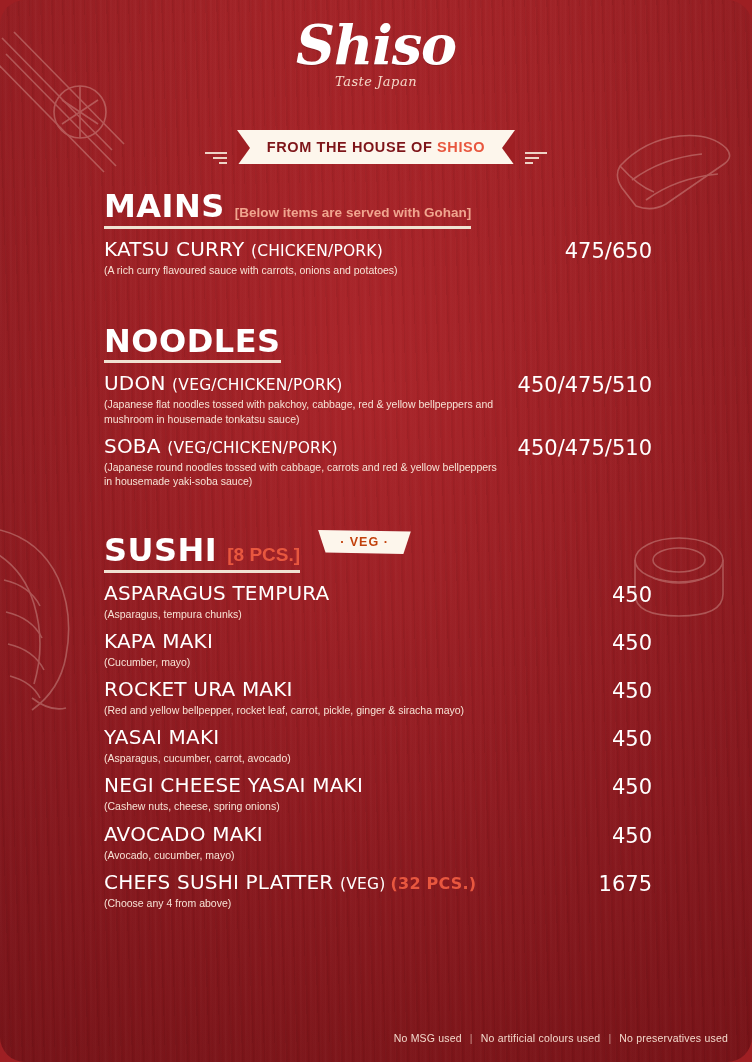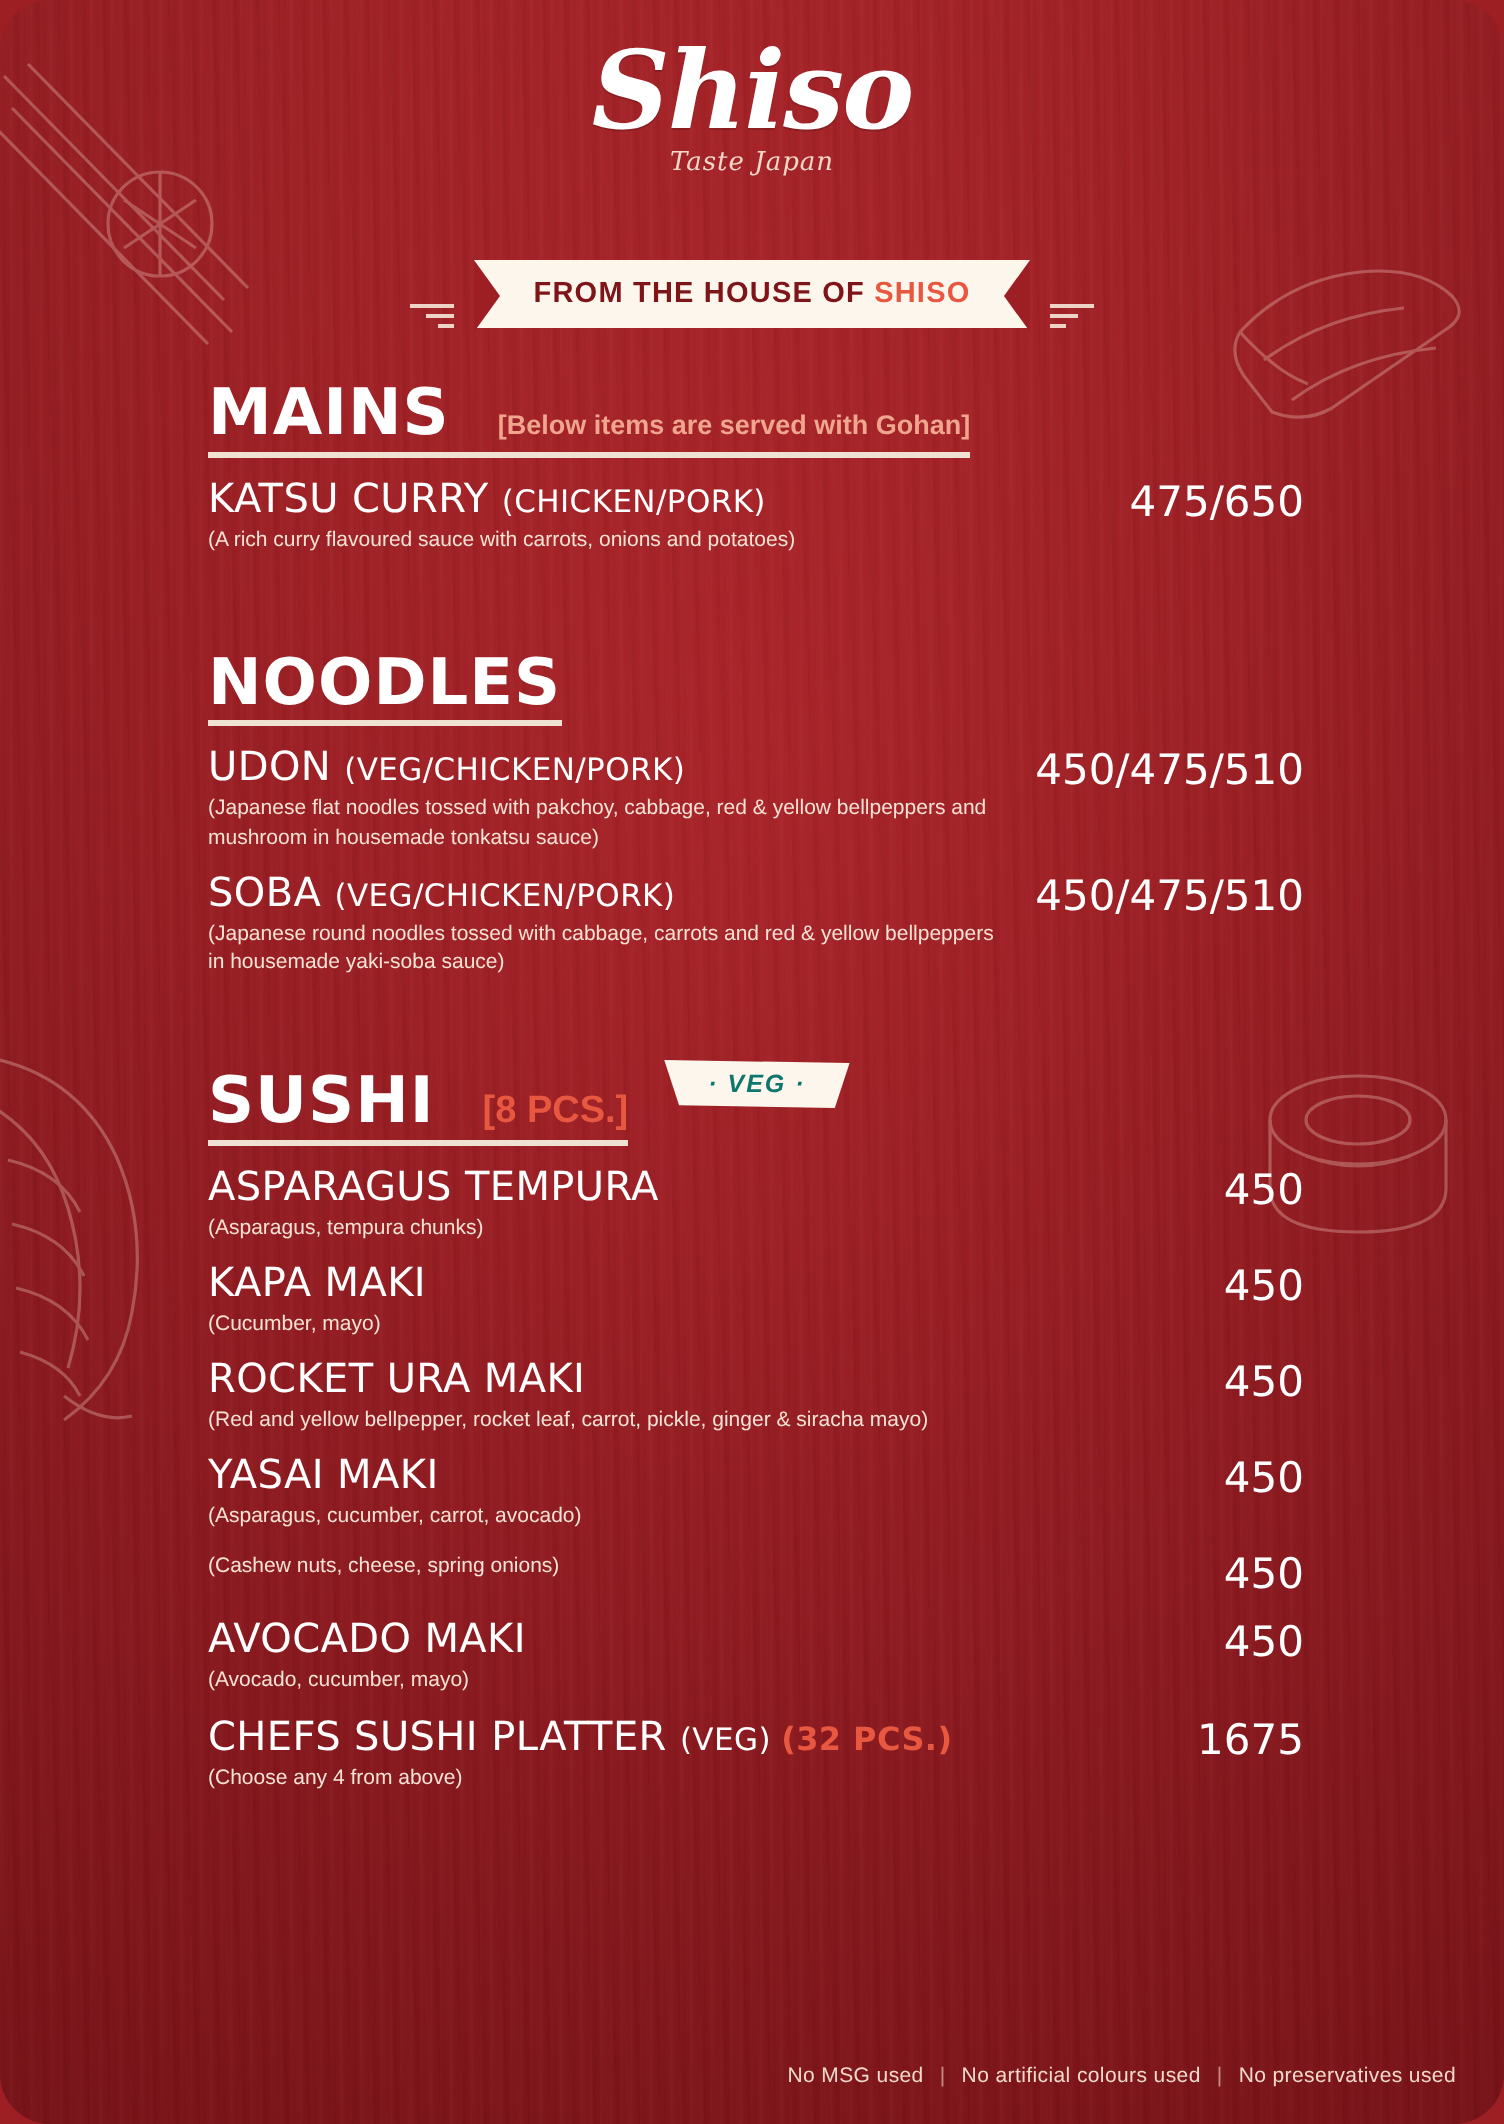--- a/index.html
+++ b/index.html
@@ -116,21 +116,21 @@
   .content {
     position: absolute;
     left: 104px;
     right: 100px;
     top: 190px;
   }
   .section { margin-bottom: 6px; }
   .section-head {
     display: flex;
     align-items: baseline;
-    gap: 24px;
+    gap: 10px;
     border-bottom: 3px solid #f0e2d2;
     padding-bottom: 2px;
     width: max-content;
     max-width: 100%;
   }
   .section-title {
     font-family: "DejaVu Sans", sans-serif;
     font-weight: bold;
     font-size: 32px;
     letter-spacing: 0.5px;
@@ -187,28 +187,27 @@
 
   
   .veg-banner {
     position: relative;
     display: inline-block;
     margin-left: 18px;
     transform: translateY(-4px);
   }
   .veg-banner .flag {
     background: #fdf6ec;
-    color: #0f766e;
+    color: #c2410c;
     font-weight: bold;
     font-size: 12.5px;
     letter-spacing: 1px;
     padding: 5px 22px;
     display: inline-block;
     clip-path: polygon(0 0, 100% 6%, 92% 100%, 8% 94%);
-    font-style: italic;
   }
 
   .footer {
     position: absolute;
     right: 24px;
     bottom: 18px;
     font-size: 10.5px;
     color: #f3d9cc;
     letter-spacing: 0.2px;
   }
@@ -358,20 +357,21 @@
         </div>
         <div class="item">
           <div class="item-left">
             <div class="item-name"><span>YASAI MAKI</span></div>
             <div class="item-desc">(Asparagus, cucumber, carrot, avocado)</div>
           </div>
           <div class="item-price">450</div>
         </div>
         <div class="item">
           <div class="item-left">
+            <div class="item-name"><span>NEGI CHEESE YASAI MAKI</span></div>
             <div class="item-desc">(Cashew nuts,  cheese, spring onions)</div>
           </div>
           <div class="item-price">450</div>
         </div>
         <div class="item">
           <div class="item-left">
             <div class="item-name"><span>AVOCADO MAKI</span></div>
             <div class="item-desc">(Avocado, cucumber, mayo)</div>
           </div>
           <div class="item-price">450</div>

